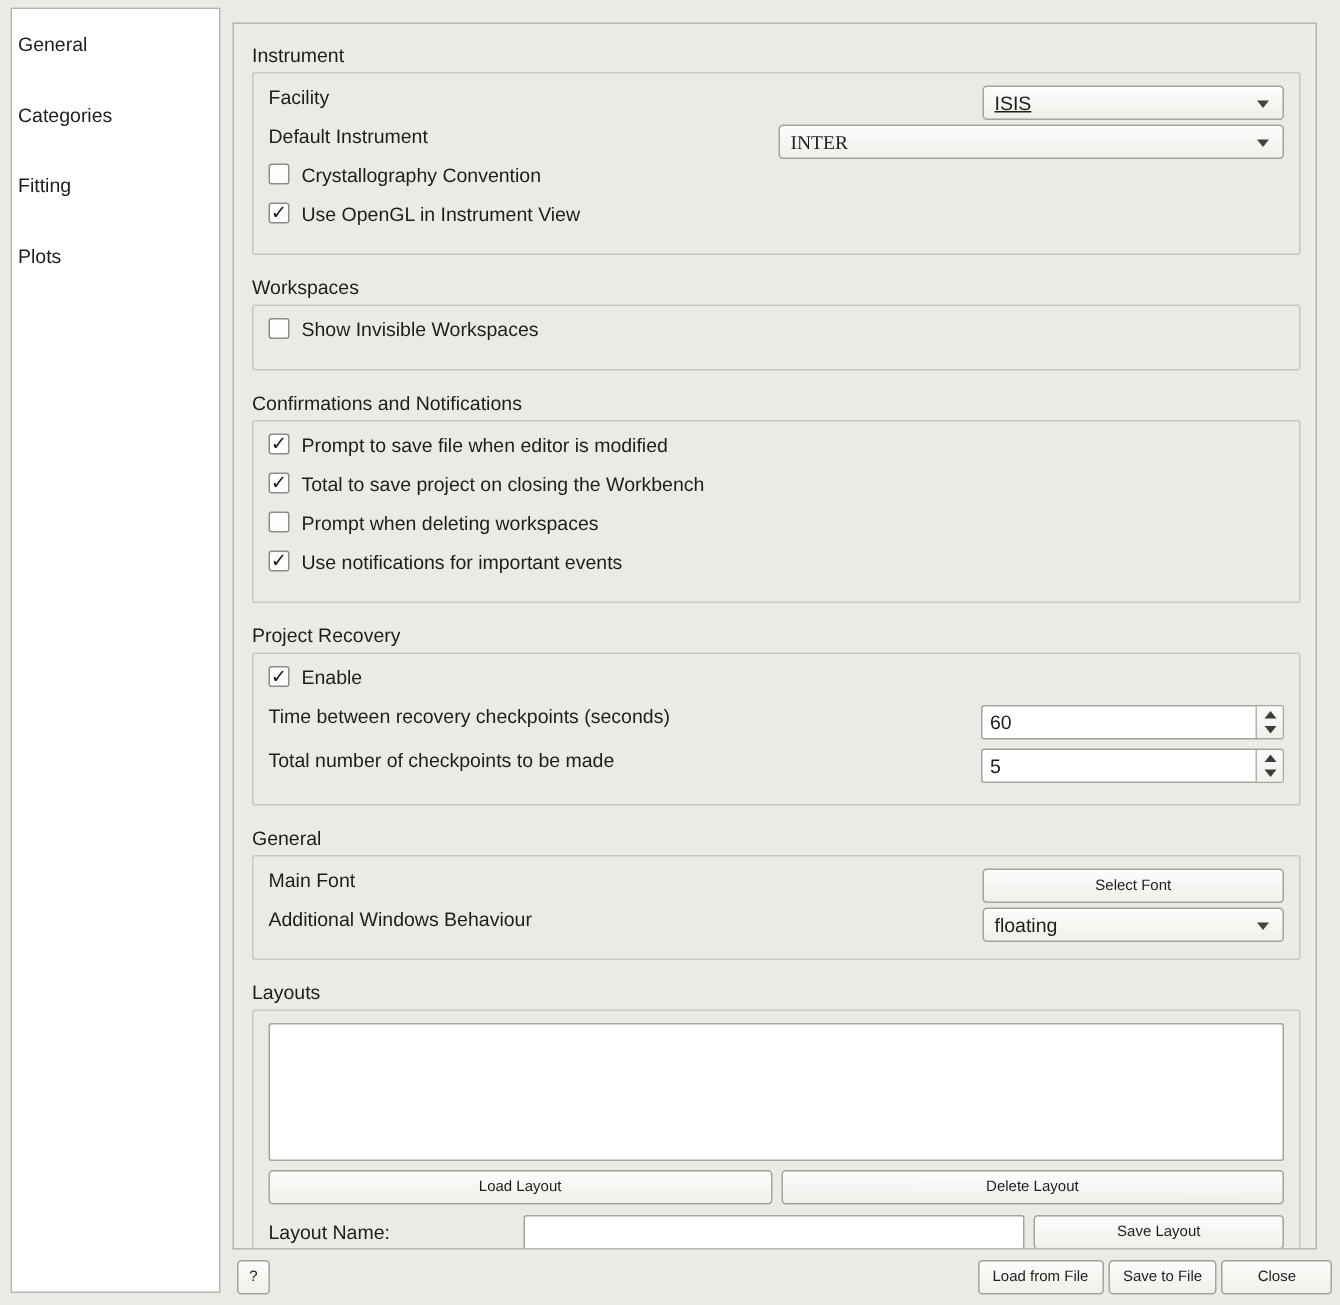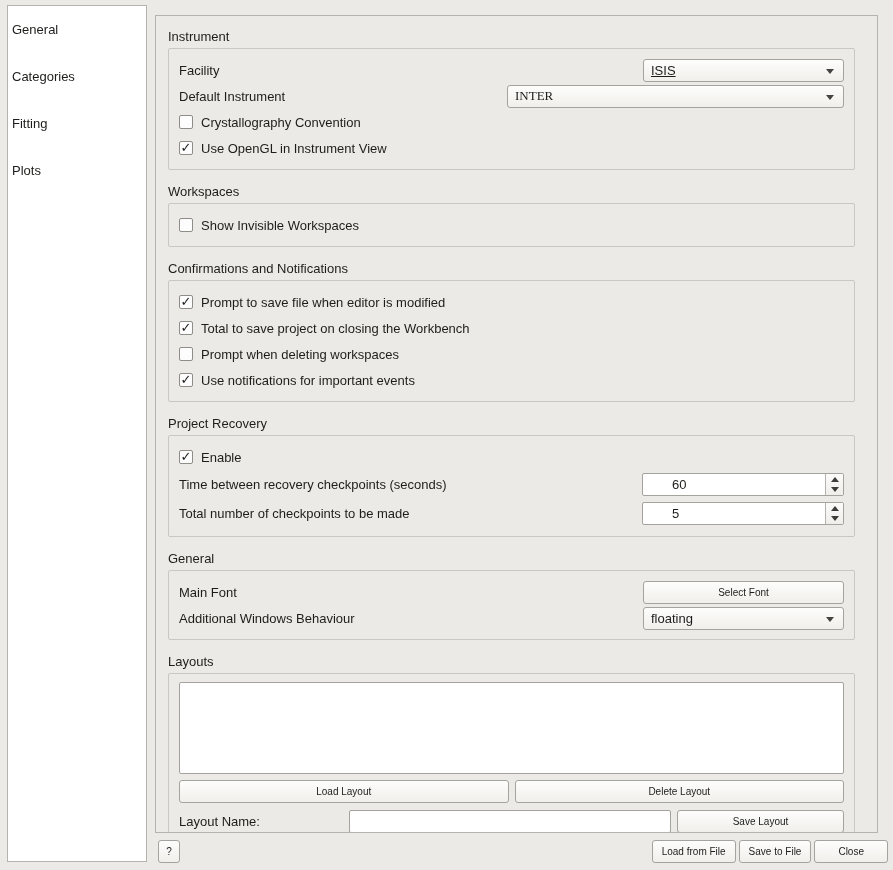--- a/index.html
+++ b/index.html
@@ -19,29 +19,29 @@
     background:#ffffff; border:1px solid #b5b3ae;
   }
   .sidebar-item {
     height:47px; display:flex; align-items:center;
     padding-left:4px; cursor:default;
   }
 
   
   .main {
     position:absolute; left:155px; top:15px; width:723px; height:818px;
-    border:1px solid #b5b3ae; padding:13px 22px 10px 12px; overflow:hidden;
+    border:1px solid #b5b3ae; padding:13px 10px 10px 12px; overflow:hidden;
   }
   .section { margin-bottom:14px; }
   .section-title { margin-bottom:4px; }
   .groupbox {
     border:1px solid #c9c7c1; border-radius:2px;
     padding:8px 10px;
   }
-  .row { height:26px; display:flex; align-items:center; }
+  .row { height:26px; display:flex; }
   .row-spin { height:29px; }
   .row .lbl { flex:1; }
 
   
   .btn {
     height:23px;
     background:linear-gradient(#fdfdfc,#f0efeb);
     border:1px solid #a5a39e; border-radius:3px;
     font-family:inherit; font-size:10px; color:#1d1d1b;
     display:flex; align-items:center; justify-content:center;
@@ -64,21 +64,21 @@
     width:14px; height:14px; background:#fdfdfd;
     border:1px solid #8f8d87; border-radius:2px;
     margin-right:8px; position:relative; flex:none;
     font-size:13px; line-height:12px; text-align:center; color:#1b1b19;
   }
   .spinbox {
     width:202px; height:23px; flex:none;
     background:#ffffff; border:1px solid #a5a39e; border-radius:2px;
     display:flex; align-items:stretch;
   }
-  .spinbox .val { flex:1; padding:0 5px; display:flex; align-items:center;margin-left:24px; }
+  .spinbox .val { flex:1; padding:0 5px; display:flex; align-items:center; }
   .spin-col {
     width:18px; border-left:1px solid #b5b3ae;
     background:linear-gradient(#fbfbfa,#efeeeb);
     display:flex; flex-direction:column;
   }
   .spin-btn { flex:1; display:flex; align-items:center; justify-content:center; cursor:default; }
   .tri-up { width:0; height:0; border-left:4px solid transparent; border-right:4px solid transparent; border-bottom:5px solid #3e3c38; }
   .tri-dn { width:0; height:0; border-left:4px solid transparent; border-right:4px solid transparent; border-top:5px solid #3e3c38; }
 
   .listbox {

